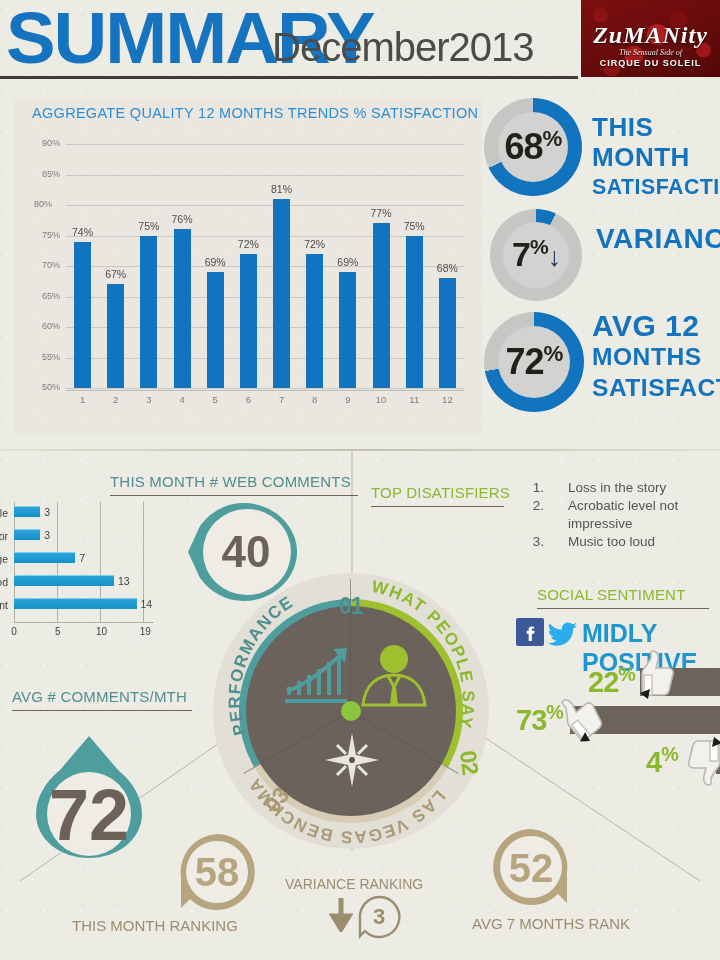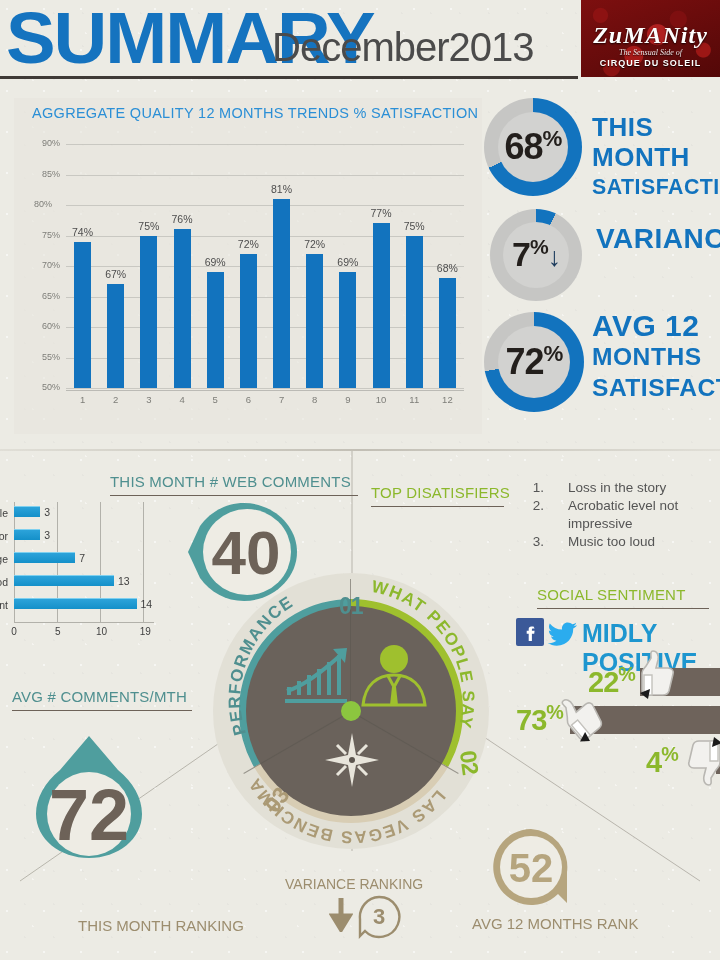--- a/index.html
+++ b/index.html
@@ -345,21 +345,21 @@
           <div class="htick" style="left: 77.5px; top: 120px;">10</div>
           <div class="htick" style="left: 121.25px; top: 120px;">19</div>
         </div>
     </div>
 
     <div class="droplet" style="left:185px;top:48px;width:118px;height:106px;">
       <svg class="d-shape" viewBox="0 0 118 106">
         <path d="M59,4 C87,4 112,26 112,53 C112,80 87,102 59,102 C41,102 25,93 15,79 L3,53 L15,27 C25,13 41,4 59,4 Z" fill="#4f9e9e"></path>
         <ellipse cx="62" cy="53" rx="44" ry="43" fill="#eeece4"></ellipse>
       </svg>
-      <div class="drop-num" style="font-size:62px;padding-left:4px;">40</div>
+      <div class="drop-num" style="font-size:44px;padding-left:4px;">40</div>
     </div>
 
     <div class="sect-title" style="left:12px;top:237px;color:#4f8f8f;">AVG # COMMENTS/MTH</div>
     <div class="sect-rule" style="left:12px;top:259px;width:180px;background:#6d6258;"></div>
     <div class="droplet" style="left:32px;top:283px;width:114px;height:126px;">
       <svg class="d-shape" viewBox="0 0 114 126">
         <path d="M57,2 L86,36 C101,48 110,64 110,80 C110,105 86,124 57,124 C28,124 4,105 4,80 C4,64 13,48 28,36 Z" fill="#4f9e9e"></path>
         <circle cx="57" cy="80" r="42" fill="#eeece4"></circle>
       </svg>
       <div class="drop-num" style="font-size:72px;padding-top:36px;">72</div>
@@ -455,36 +455,43 @@
         <text fill="#4f8f8f"><textPath href="#arcPerf" startOffset="4%">PERFORMANCE</textPath></text>
         <text fill="#8cb82c"><textPath href="#arcSay" startOffset="4%">WHAT PEOPLE SAY</textPath></text>
         <text fill="#ab9a75"><textPath href="#arcBench" startOffset="6%">LAS VEGAS BENCHMARK</textPath></text>
       </svg>
 
       <div class="wheel-num" style="left:126px;top:20px;color:#4f8f8f;">01</div>
       <div class="wheel-num" style="left:244px;top:176px;color:#8cb82c;transform:rotate(82deg);">02</div>
       <div class="wheel-num" style="left:52px;top:214px;color:#ab9a75;transform:rotate(-52deg);">03</div>
     </div>
 
-    <div style="position:absolute;left:78px;top:466px;font-size:15px;color:#9c8d6e;">THIS MONTH RANKING</div>
+    <div class="droplet" style="left:176px;top:380px;width:82px;height:82px;">
+      <svg class="d-shape" viewBox="0 0 82 82">
+        <path d="M41,3 A38,38 0 1 1 14,68 L5,77 L5,46 A38,38 0 0 1 41,3 Z" fill="#b6a57e"></path>
+        <circle cx="41" cy="41" r="31" fill="#eeece4"></circle>
+      </svg>
+      <div class="drop-num" style="font-size:40px;color:#b6a57e;">58</div>
+    </div>
+    <div style="position:absolute;left:72px;top:466px;font-size:15px;color:#9c8d6e;">THIS MONTH RANKING</div>
 
     <div style="position:absolute;left:285px;top:425px;font-size:14px;color:#9c8d6e;">VARIANCE RANKING</div>
     <svg style="position:absolute;left:329px;top:447px;" width="24" height="34">
       <path d="M12,0 v22 M4,18 L12,31 L20,18 Z" stroke="#9c8d6e" stroke-width="5" fill="#9c8d6e"></path>
     </svg>
     <div class="droplet" style="left:357px;top:444px;width:44px;height:44px;">
       <svg class="d-shape" viewBox="0 0 44 44">
         <path d="M22,2 A20,20 0 1 1 8,36 L3,41 L3,24 A20,20 0 0 1 22,2 Z" fill="none" stroke="#9c8d6e" stroke-width="2.4"></path>
       </svg>
       <div class="drop-num" style="font-size:22px;color:#9c8d6e;">3</div>
     </div>
 
     <div class="droplet" style="left:489px;top:375px;width:84px;height:84px;">
       <svg class="d-shape" viewBox="0 0 84 84">
         <path d="M42,3 A38,38 0 1 0 69,68 L78,77 L78,46 A38,38 0 0 0 42,3 Z" fill="#b6a57e"></path>
         <circle cx="42" cy="41" r="31" fill="#eeece4"></circle>
       </svg>
       <div class="drop-num" style="font-size:40px;color:#b6a57e;">52</div>
     </div>
-    <div style="position:absolute;left:472px;top:464px;font-size:15px;color:#9c8d6e;">AVG 12 MONTHS RANK</div>
+    <div style="position:absolute;left:472px;top:464px;font-size:15px;color:#9c8d6e;">AVG 7 MONTHS RANK</div>
 
   </div>
 </div>
 
 </body></html>

